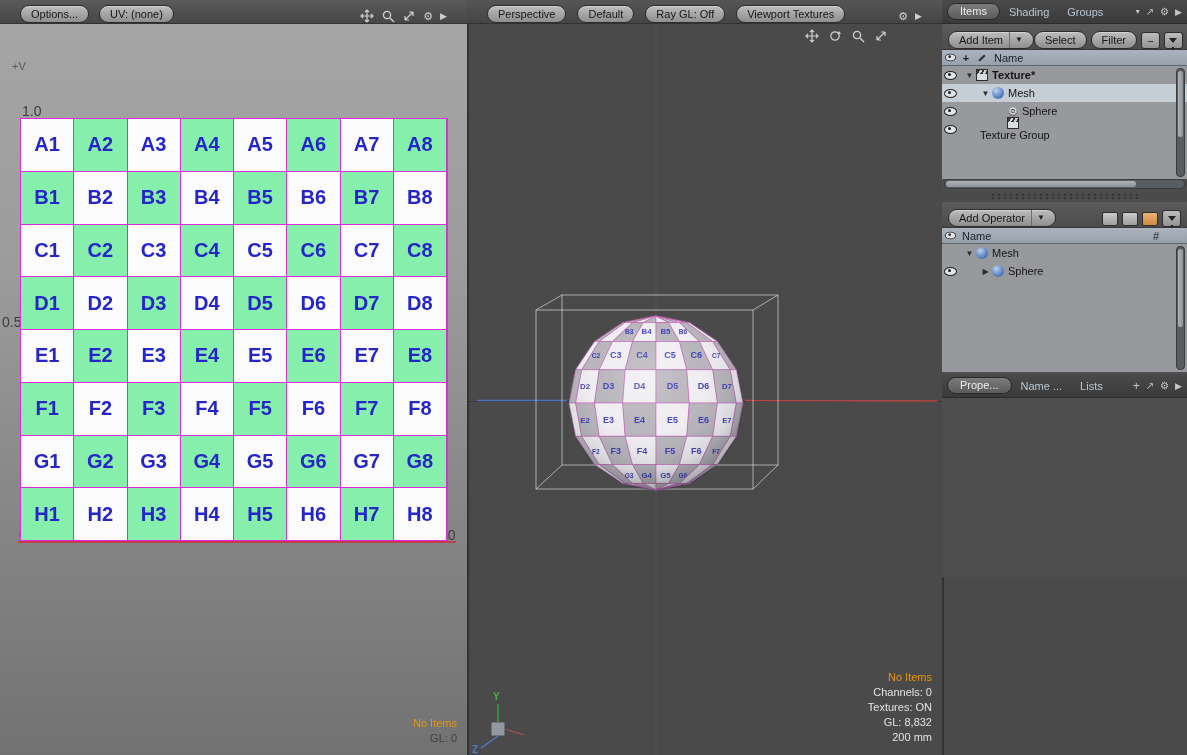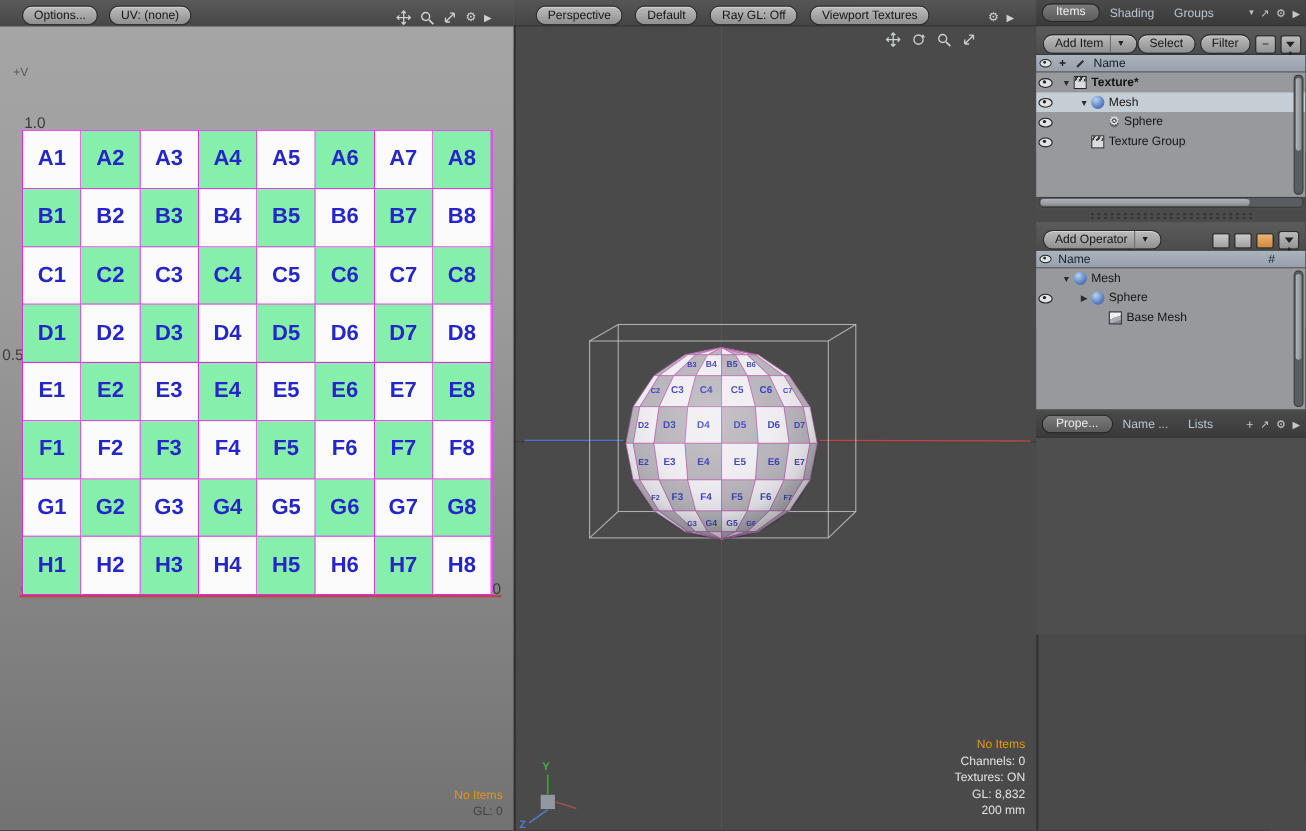--- a/index.html
+++ b/index.html
@@ -443,21 +443,21 @@
           <span class="tree-content" style="padding-left: 38px;">
             <span class="exp"></span>
             <span class="titem-icon gear-icon">⚙</span>
             <span class="tlabel">Sphere</span>
           </span>
         </div>
         <div class="tree-row">
           <span class="gutter">
             <span class="eye"></span>
           </span>
-          <span class="tree-content" style="padding-left: 22px;">
+          <span class="tree-content" style="padding-left: 22px; flex-direction: column;">
             <span class="exp"></span>
             <span class="titem-icon texture-group-icon"></span>
             <span class="tlabel">Texture Group</span>
           </span>
         </div>
       </div>
     <div class="vscroll" style="top:68px;height:109px;right:2px">
       <div class="vthumb" style="top:2px;height:66px"></div>
     </div>
     <div class="hscroll" style="top:179px">
@@ -501,28 +501,20 @@
           </span>
         </div>
         <div class="tree-row">
           <span class="gutter">
             <span class="eye"></span>
           </span>
           <span class="tree-content" style="padding-left: 22px;">
             <span class="exp">▶</span>
             <span class="titem-icon mesh-icon"></span>
             <span class="tlabel">Sphere</span>
-          </span>
-        </div>
-        <div class="tree-row">
-          <span class="gutter"></span>
-          <span class="tree-content" style="padding-left: 38px;">
-            <span class="exp"></span>
-            <span class="titem-icon cube-icon"></span>
-            <span class="tlabel">Base Mesh</span>
           </span>
         </div>
       </div>
     <div class="vscroll" style="top:246px;height:124px;right:2px">
       <div class="vthumb" style="top:2px;height:78px"></div>
     </div>
 
     <div class="rp-tabbar" style="top:374px">
       <span class="tab-active">Prope...</span>
       <span class="tab-flat">Name ...</span>

